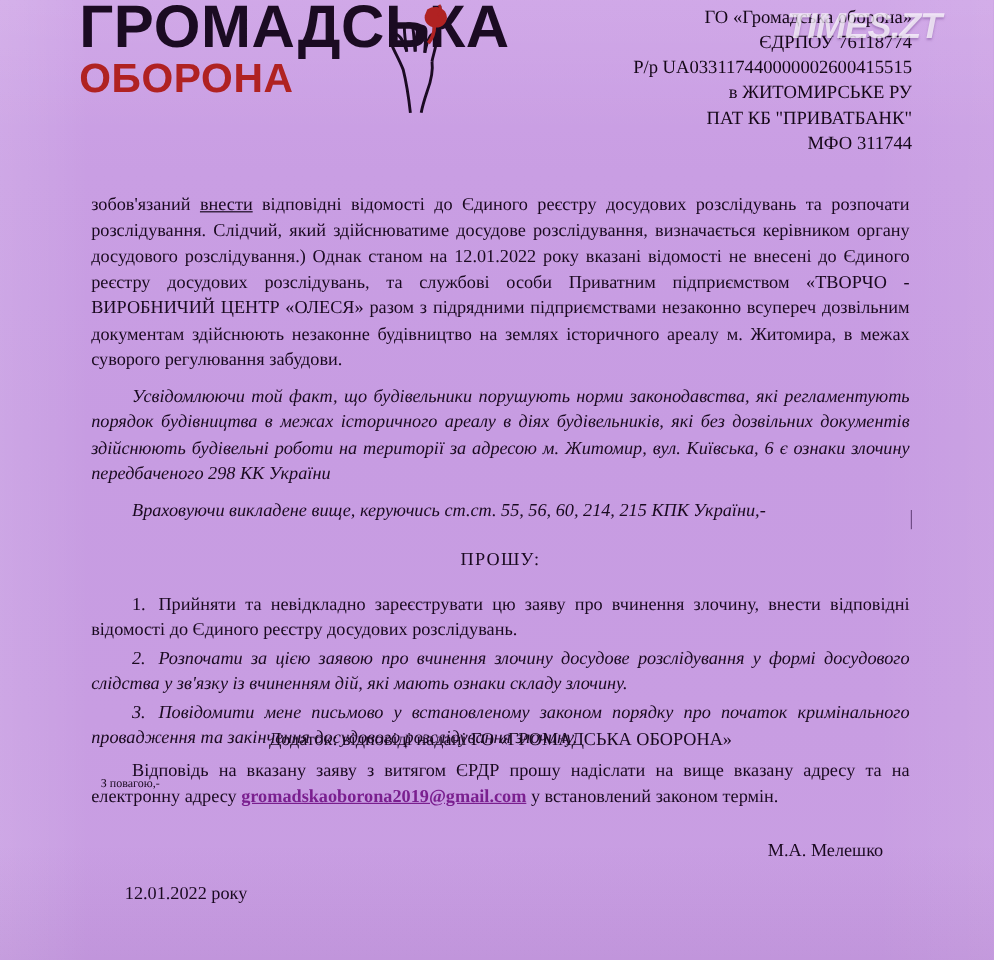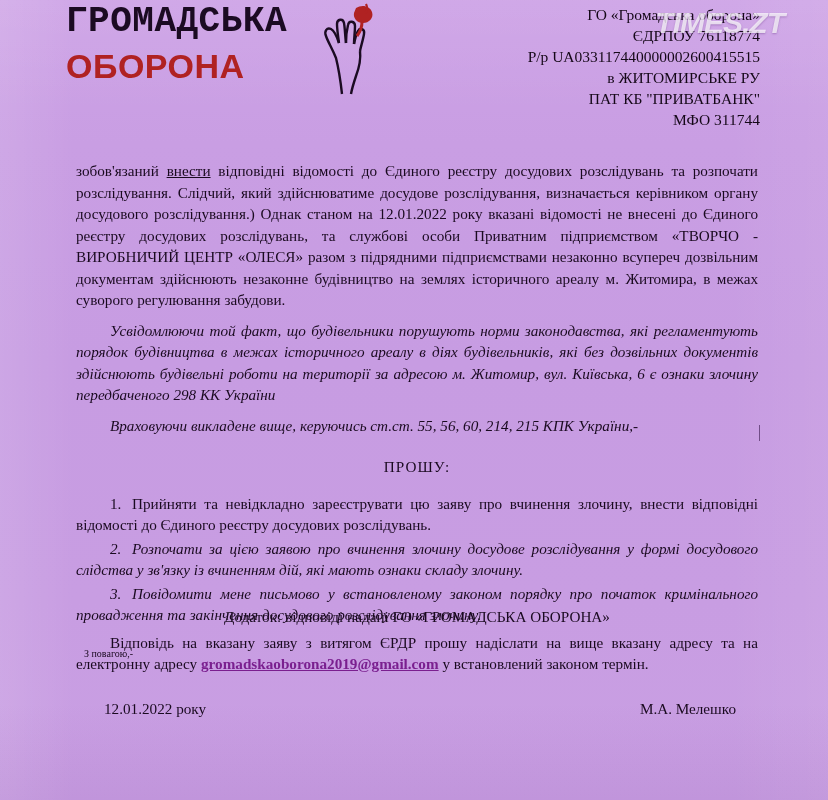--- a/index.html
+++ b/index.html
@@ -38,23 +38,23 @@
     position: relative;
     height: 140px;
   }
   .logo-block {
     position: absolute;
     left: 66px;
     top: 0px;
     width: 330px;
   }
   .logo-line1 {
-    font-family: Liberation Mono, monospace;
-    font-weight: bold;
-    font-size: 36px;
+    font-family: Liberation Sans, sans-serif;
+    font-weight: bold;
+    font-size: 50px;
     letter-spacing: 0.5px;
     color: #1b0b22;
     line-height: 44px;
   }
   .logo-line2 {
     font-family: "Liberation Sans", sans-serif;
     font-weight: bold;
     font-size: 34px;
     letter-spacing: 0.5px;
     color: #b02222;
@@ -137,21 +137,21 @@
 
   .sign-row {
     position: absolute;
     left: 76px;
     right: 70px;
     top: 700px;
     display: flex;
     justify-content: space-between;
     font-size: 15.2px;
   }
-  .sign-date { margin-left: 28px; }
+  .sign-date { margin-left: 28px; margin-top: 36px; }
   .sign-name { margin-right: 22px; }
 
   .regards {
     position: absolute;
     left: 84px;
     top: 648px;
     font-size: 10px;
   }
   .attachment {
     position: absolute;

